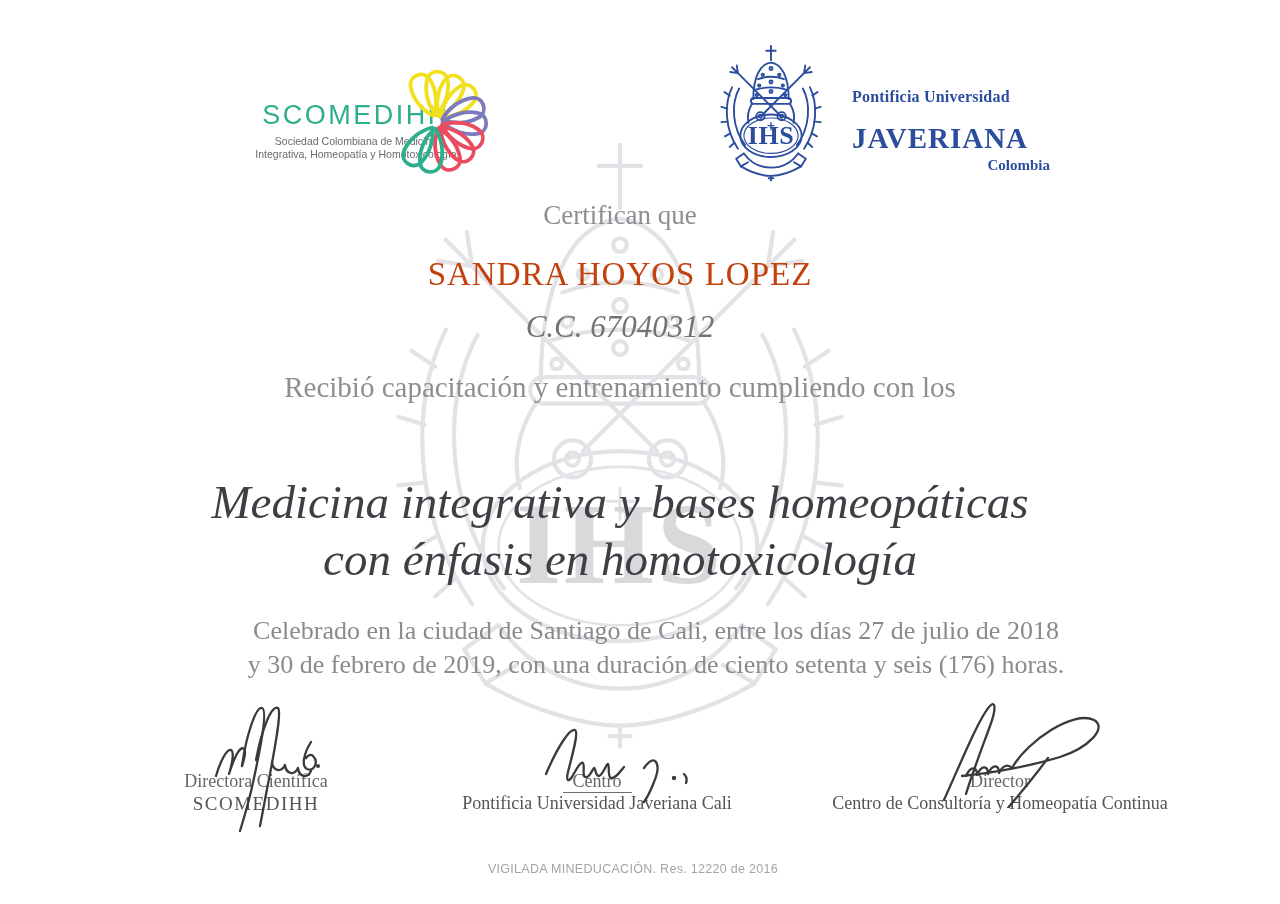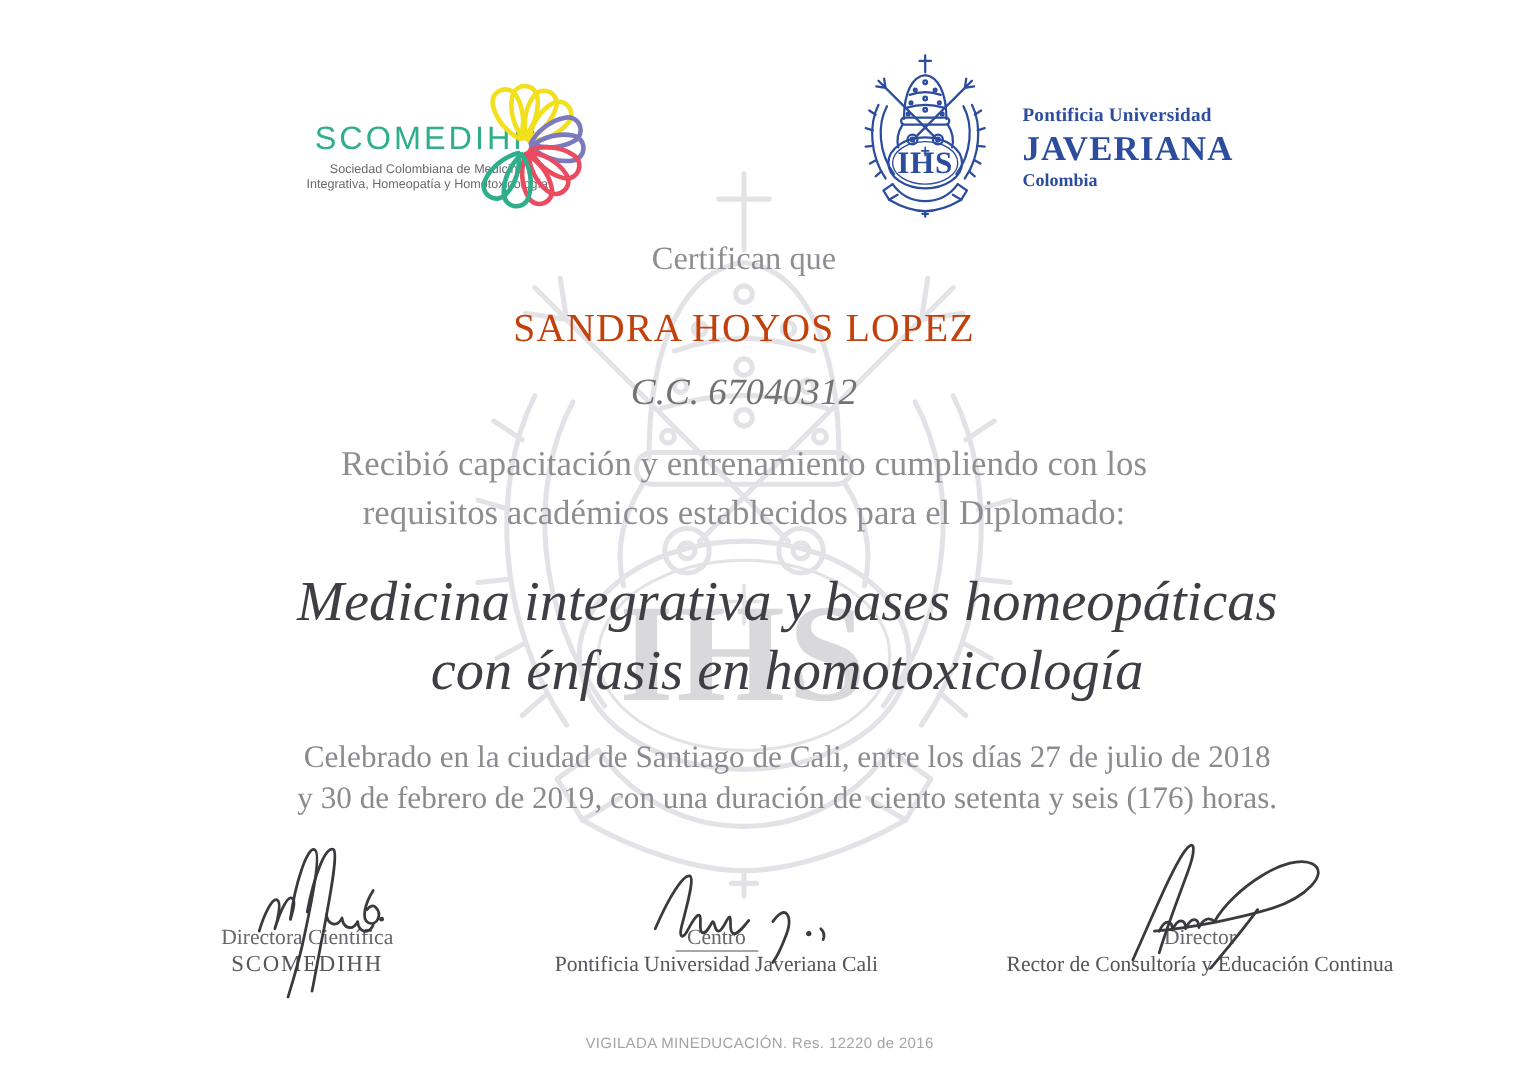--- a/index.html
+++ b/index.html
@@ -17,31 +17,31 @@
   .sco-wordmark{font-family:"Liberation Sans",sans-serif;font-size:27px;letter-spacing:2.5px;
                 color:#2fae8c;line-height:30px;white-space:nowrap;}
   .sco-subtitle{margin-top:5px;font-family:"Liberation Sans",sans-serif;font-size:10.5px;
                 line-height:13px;color:#6a6a6e;}
   .flower{left:392px;top:34px;width:126px;height:153px;z-index:2;}
 
   
   .crest-logo{left:712px;top:34px;width:118px;height:148px;}
   .jav-block{left:852px;top:88px;width:198px;z-index:2;}
   .jav-line1{font-size:16px;font-weight:bold;color:#2c4d9e;letter-spacing:0.2px;}
-  .jav-line2{font-size:29px;font-weight:bold;color:#2c4d9e;letter-spacing:1px;margin-top:2px;
+  .jav-line2{font-size:29px;font-weight:bold;color:#2c4d9e;letter-spacing:1px;margin-top:16px;
              white-space:nowrap;}
-  .jav-line3{font-size:15px;font-weight:bold;color:#2c4d9e;text-align:left;margin-top:2px;}
+  .jav-line3{font-size:15px;font-weight:bold;color:#2c4d9e;text-align:right;margin-top:2px;}
 
   
   .centered{left:0;width:1240px;text-align:center;z-index:1;}
   .certify{top:200px;font-size:27px;color:#8e8e92;}
   .recipient{top:256px;font-size:33px;color:#c2410c;letter-spacing:1px;}
   .recipient-id{top:309px;font-size:31px;font-style:italic;color:#737373;}
   .intro{top:367px;font-size:29px;line-height:41px;color:#8e8e92;}
-  .diploma-title{top:474px;font-size:47px;line-height:57px;font-style:italic;color:#3e3e44;padding-left:36px;}
+  .diploma-title{top:474px;font-size:47px;line-height:57px;font-style:italic;color:#3e3e44;}
   .details{top:614px;font-size:26px;line-height:34px;color:#8a8a8f;margin-left:36px;}
 
   
   .sig-block{top:770px;text-align:center;z-index:1;}
   .sig-left{left:136px;width:240px;}
   .sig-mid{left:437px;width:320px;}
   .sig-right{left:795px;width:410px;}
   .sig-role{font-size:18px;line-height:22px;color:#66666b;}
   .sig-role .underlined{border-bottom:1.5px solid #6e6e72;padding:0 10px 1px;}
   .sig-org{font-size:18px;line-height:21px;color:#54545a;margin-top:1px;}
@@ -155,21 +155,20 @@
     <div class="jav-line2">JAVERIANA</div>
     <div class="jav-line3">Colombia</div>
   </div>
 
   <div class="abs centered certify">Certifican que</div>
   <div class="abs centered recipient">SANDRA HOYOS LOPEZ</div>
   <div class="abs centered recipient-id">C.C. 67040312</div>
 
   <div class="abs centered intro">
     <div>Recibió capacitación y entrenamiento cumpliendo con los</div>
-    <div>requisitos académicos establecidos para el Diplomado:</div>
   </div>
 
   <div class="abs centered diploma-title">
     <div>Medicina integrativa y bases homeopáticas</div>
     <div>con énfasis en homotoxicología</div>
   </div>
 
   <div class="abs centered details">
     <div>Celebrado en la ciudad de Santiago de Cali, entre los días 27 de julio de 2018</div>
     <div>y 30 de febrero de 2019, con una duración de ciento setenta y seis (176) horas.</div>
@@ -199,18 +198,18 @@
   <div class="abs sig-block sig-left">
     <div class="sig-role">Directora Científica</div>
     <div class="sig-org sig-org-caps">SCOMEDIHH</div>
   </div>
   <div class="abs sig-block sig-mid">
     <div class="sig-role"><span class="underlined">Centro</span></div>
     <div class="sig-org">Pontificia Universidad Javeriana Cali</div>
   </div>
   <div class="abs sig-block sig-right">
     <div class="sig-role">Director</div>
-    <div class="sig-org">Rector de Consultoría y Educación Continua</div>
+    <div class="sig-org">Centro de Consultoría y Homeopatía Continua</div>
   </div>
 
   <div class="abs centered footer">VIGILADA MINEDUCACIÓN. Res. 12220 de 2016</div>
 
 </div>
 
 </body></html>

